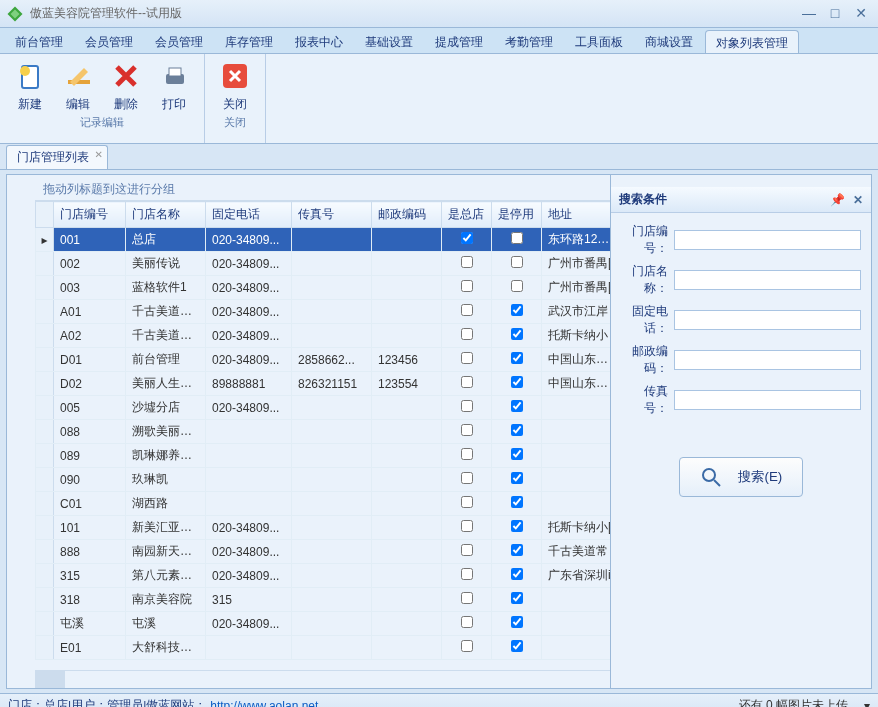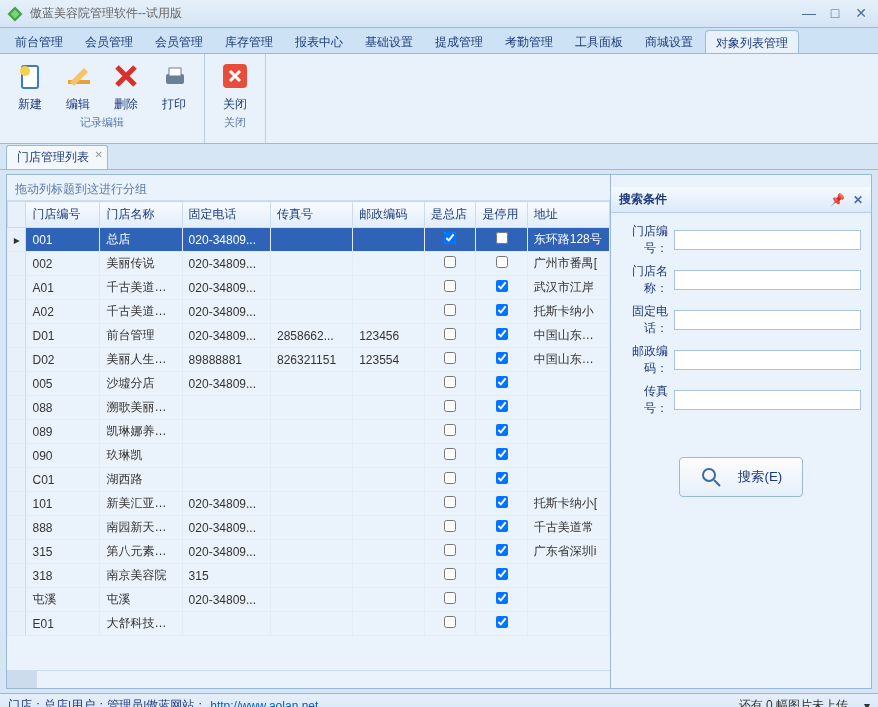--- a/index.html
+++ b/index.html
@@ -15,21 +15,21 @@
 .ribbon-group { border-right: 1px solid #b8cde6; display: flex; flex-direction: column; align-items: center; padding: 2px 6px; }
 .ribbon-buttons { display: flex; }
 .ribbon-btn { display: flex; flex-direction: column; align-items: center; padding: 4px 8px; cursor: pointer; border-radius: 3px; }
 .ribbon-btn .icon-box { width: 32px; height: 32px; margin-bottom: 4px; display:flex; align-items:center; justify-content:center; }
 .ribbon-label { color: #1e3a7b; font-size: 12px; }
 .ribbon-group-title { color: #5a7aaa; font-size: 11px; margin-top: -2px; }
 .tab-strip { height: 26px; background: #d7e6f5; display: flex; align-items: end; padding: 0 6px; border-bottom: 1px solid #9ab8d8; }
 .doc-tab { background: #f3f8fd; border: 1px solid #9ab8d8; border-bottom: none; border-radius: 3px 3px 0 0; padding: 3px 18px 3px 10px; font-size: 12px; color: #1e3a7b; position: relative; }
 .doc-tab .x { position: absolute; right: 4px; top: 3px; font-size: 10px; color: #999; cursor: pointer; }
 .workspace { display: flex; height: 515px; background: #eaf2fb; border: 1px solid #9ab8d8; margin: 4px 6px; }
-.grid-wrap { flex: 1; border-right: 1px solid #9ab8d8; display: flex; flex-direction: column; min-width:0; }
+.grid-wrap { flex: 1; border-right: 1px solid #9ab8d8; display: flex; flex-direction: column; min-width:0;margin-left:28px; }
 .group-bar { height: 26px; color: #5a7aaa; padding: 6px 8px; border-bottom: 1px solid #ccdced; }
 .grid-scroll { flex: 1; overflow: hidden; position: relative; }
 table.data { border-collapse: collapse; width: 100%; table-layout: fixed; }
 table.data th { background: linear-gradient(#f7fbff, #e1edfa); border: 1px solid #ccdced; color: #1e3a7b; font-weight: normal; padding: 4px 6px; text-align: left; height: 24px; }
 table.data td { border: 1px solid #e1edf6; padding: 3px 6px; height: 21px; white-space: nowrap; overflow: hidden; text-overflow: ellipsis; color: #333; }
 table.data th:first-child, table.data td:first-child { width: 18px; padding: 0; text-align: center; background: #e8f1fa; border-right:1px solid #ccdced; }
 tr.selected td { background: #2f63b8; color: #fff; }
 tr.selected td:first-child { background: #e8f1fa; color:#333; }
 .cb { width: 12px; height: 12px; }
 .grid-hscroll { height: 18px; background: #eaf2fb; border-top: 1px solid #ccdced; position:relative; }
@@ -172,20 +172,31 @@
               <td>美丽传说</td>
               <td>020-34809...</td>
               <td></td>
               <td></td>
               <td style="text-align: center;"><input type="checkbox" class="cb" style=""></td>
               <td style="text-align: center;"><input type="checkbox" class="cb" style=""></td>
               <td>广州市番禺[</td>
             </tr>
             <tr>
               <td></td>
+              <td>003</td>
+              <td>蓝格软件1</td>
+              <td>020-34809...</td>
+              <td></td>
+              <td></td>
+              <td style="text-align: center;"><input type="checkbox" class="cb" style=""></td>
+              <td style="text-align: center;"><input type="checkbox" class="cb" style=""></td>
+              <td>广州市番禺[</td>
+            </tr>
+            <tr>
+              <td></td>
               <td>A01</td>
               <td>千古美道花...</td>
               <td>020-34809...</td>
               <td></td>
               <td></td>
               <td style="text-align: center;"><input type="checkbox" class="cb" style=""></td>
               <td style="text-align: center;"><input type="checkbox" class="cb" checked="" style=""></td>
               <td>武汉市江岸</td>
             </tr>
             <tr>

